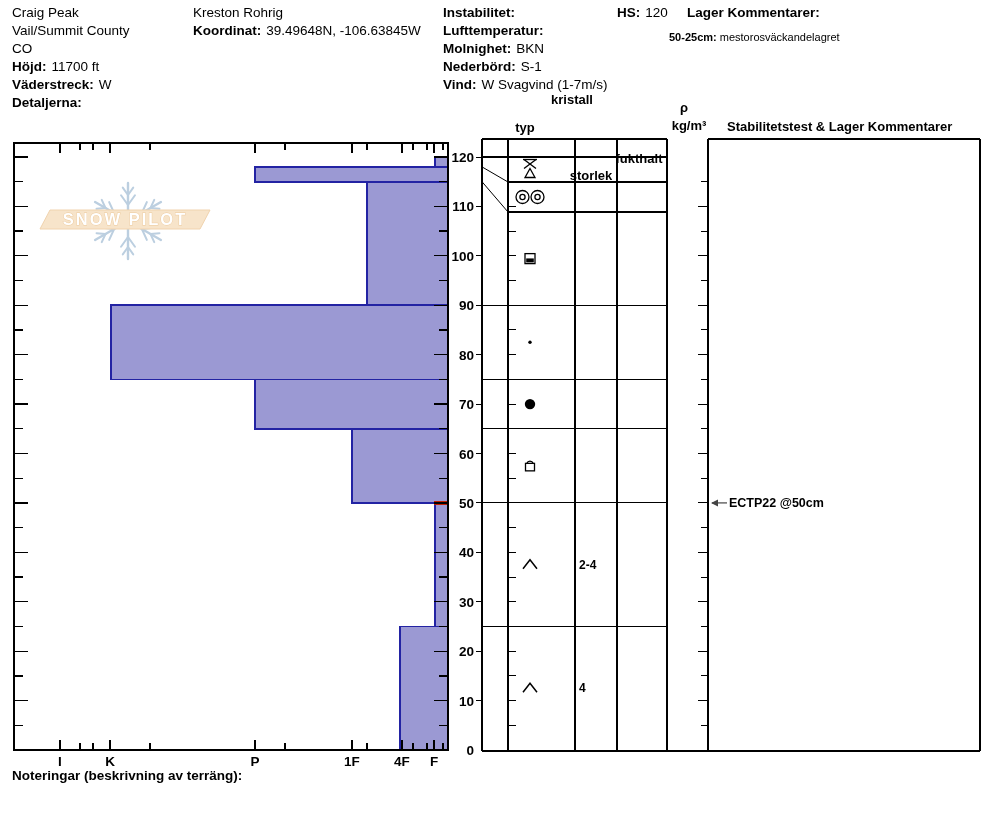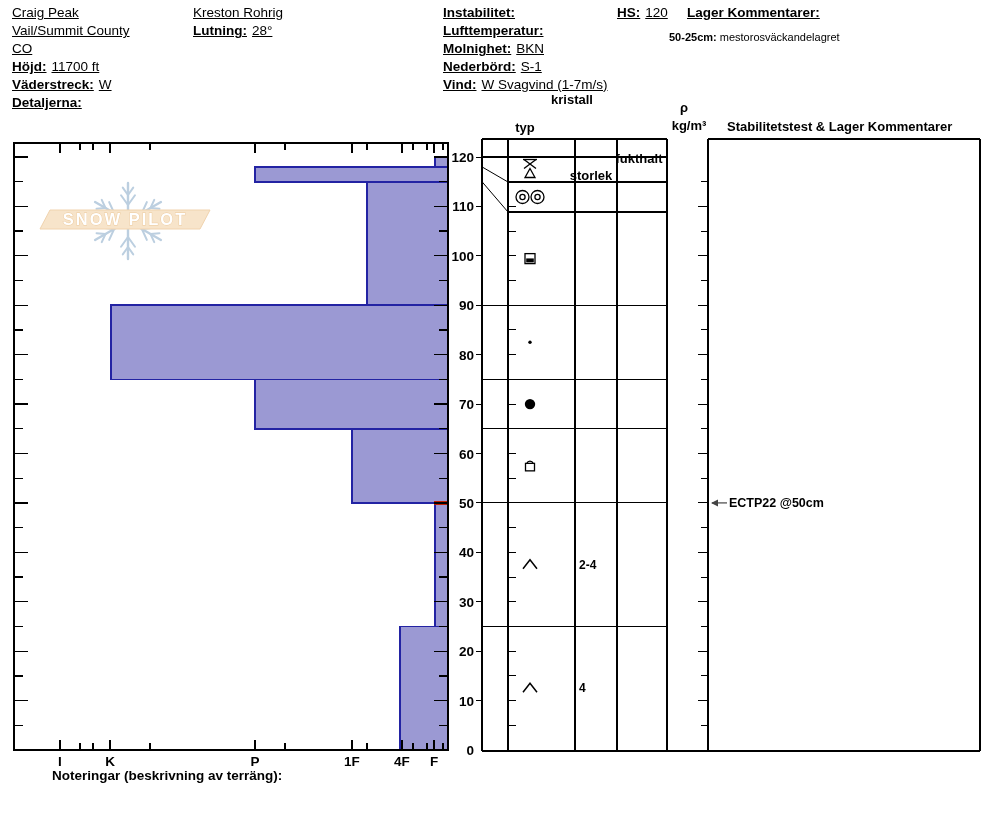--- a/index.html
+++ b/index.html
@@ -1,43 +1,43 @@
 <!DOCTYPE html>
 <html><head>
 <meta charset="utf-8">
 <style>
   html,body{margin:0;padding:0;background:#ffffff;}
   body{width:994px;height:840px;position:relative;overflow:hidden;
        font-family:"Liberation Sans","DejaVu Sans",sans-serif;color:#000;}
   .abs{position:absolute;}
-  .hline{font-size:13.5px;line-height:18px;white-space:nowrap;text-decoration:underline;}
+  .hline{font-size:13.5px;line-height:18px;white-space:nowrap;}
   .hline b{font-weight:bold;}
   .hline .v{margin-left:5px;}
   .small{font-size:11px;line-height:15px;}
   .colhdr{position:absolute;font-weight:bold;font-size:13px;white-space:nowrap;}
   .center{transform:translateX(-50%);}
   svg text{font-family:"Liberation Sans","DejaVu Sans",sans-serif;}
-  .footer{position:absolute;left:12px;top:768px;font-weight:bold;font-size:13.5px;margin-left:40px;}
+  .footer{position:absolute;left:12px;top:768px;font-weight:bold;font-size:13.5px;}
 </style>
 </head>
 <body>
 
 <div class="abs" style="left:0;top:4px;width:994px;">
   <div class="abs" style="left:12px;top:0;">
     <div class="hline">Craig Peak</div>
     <div class="hline">Vail/Summit County</div>
     <div class="hline">CO</div>
     <div class="hline"><b>Höjd:</b><span class="v">11700 ft</span></div>
     <div class="hline"><b>Väderstreck:</b><span class="v">W</span></div>
     <div class="hline"><b>Detaljerna:</b></div>
   </div>
 
   <div class="abs" style="left:193px;top:0;">
     <div class="hline">Kreston Rohrig</div>
-    <div class="hline"><b>Lutning:</b><span class="v">28°</span></div>
+    <div class="hline"><b>Koordinat:</b><span class="v">39.49648N, -106.63845W</span></div>
   </div>
 
   <div class="abs" style="left:443px;top:0;">
     <div class="hline"><b>Instabilitet:</b></div>
     <div class="hline"><b>Lufttemperatur:</b></div>
     <div class="hline"><b>Molnighet:</b><span class="v">BKN</span></div>
     <div class="hline"><b>Nederbörd:</b><span class="v">S-1</span></div>
     <div class="hline"><b>Vind:</b><span class="v">W Svagvind (1-7m/s)</span></div>
   </div>
 

